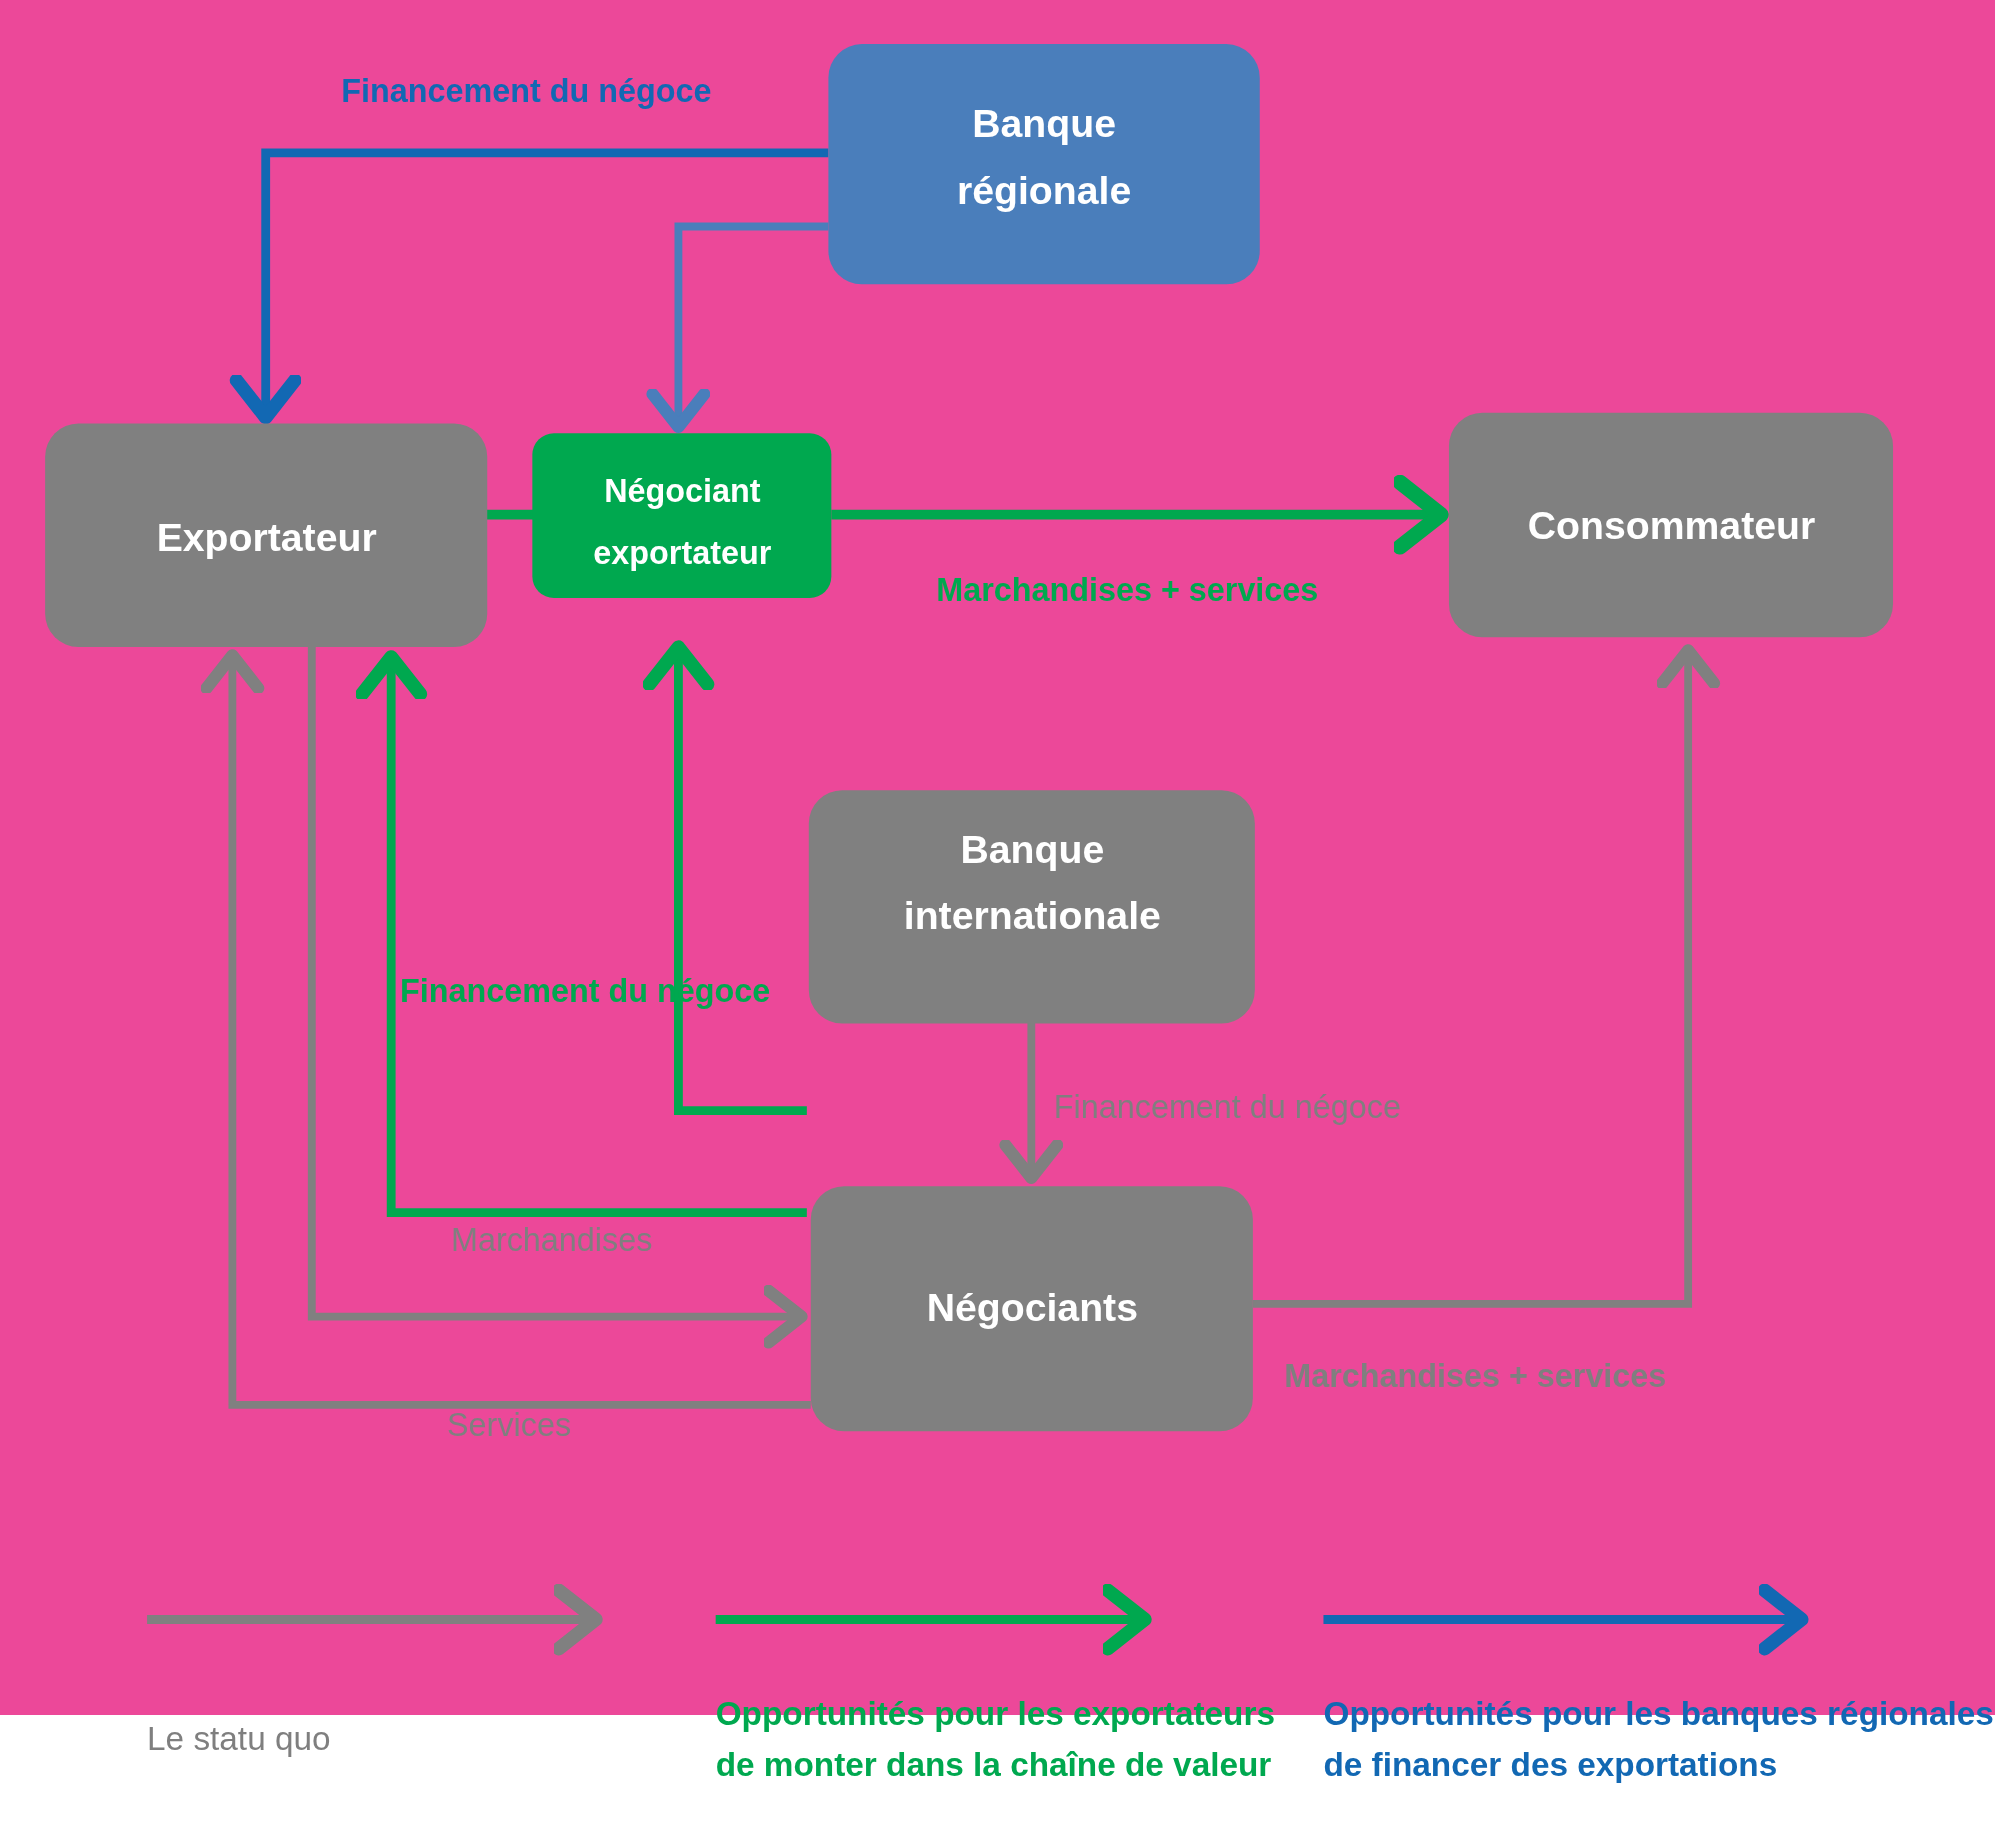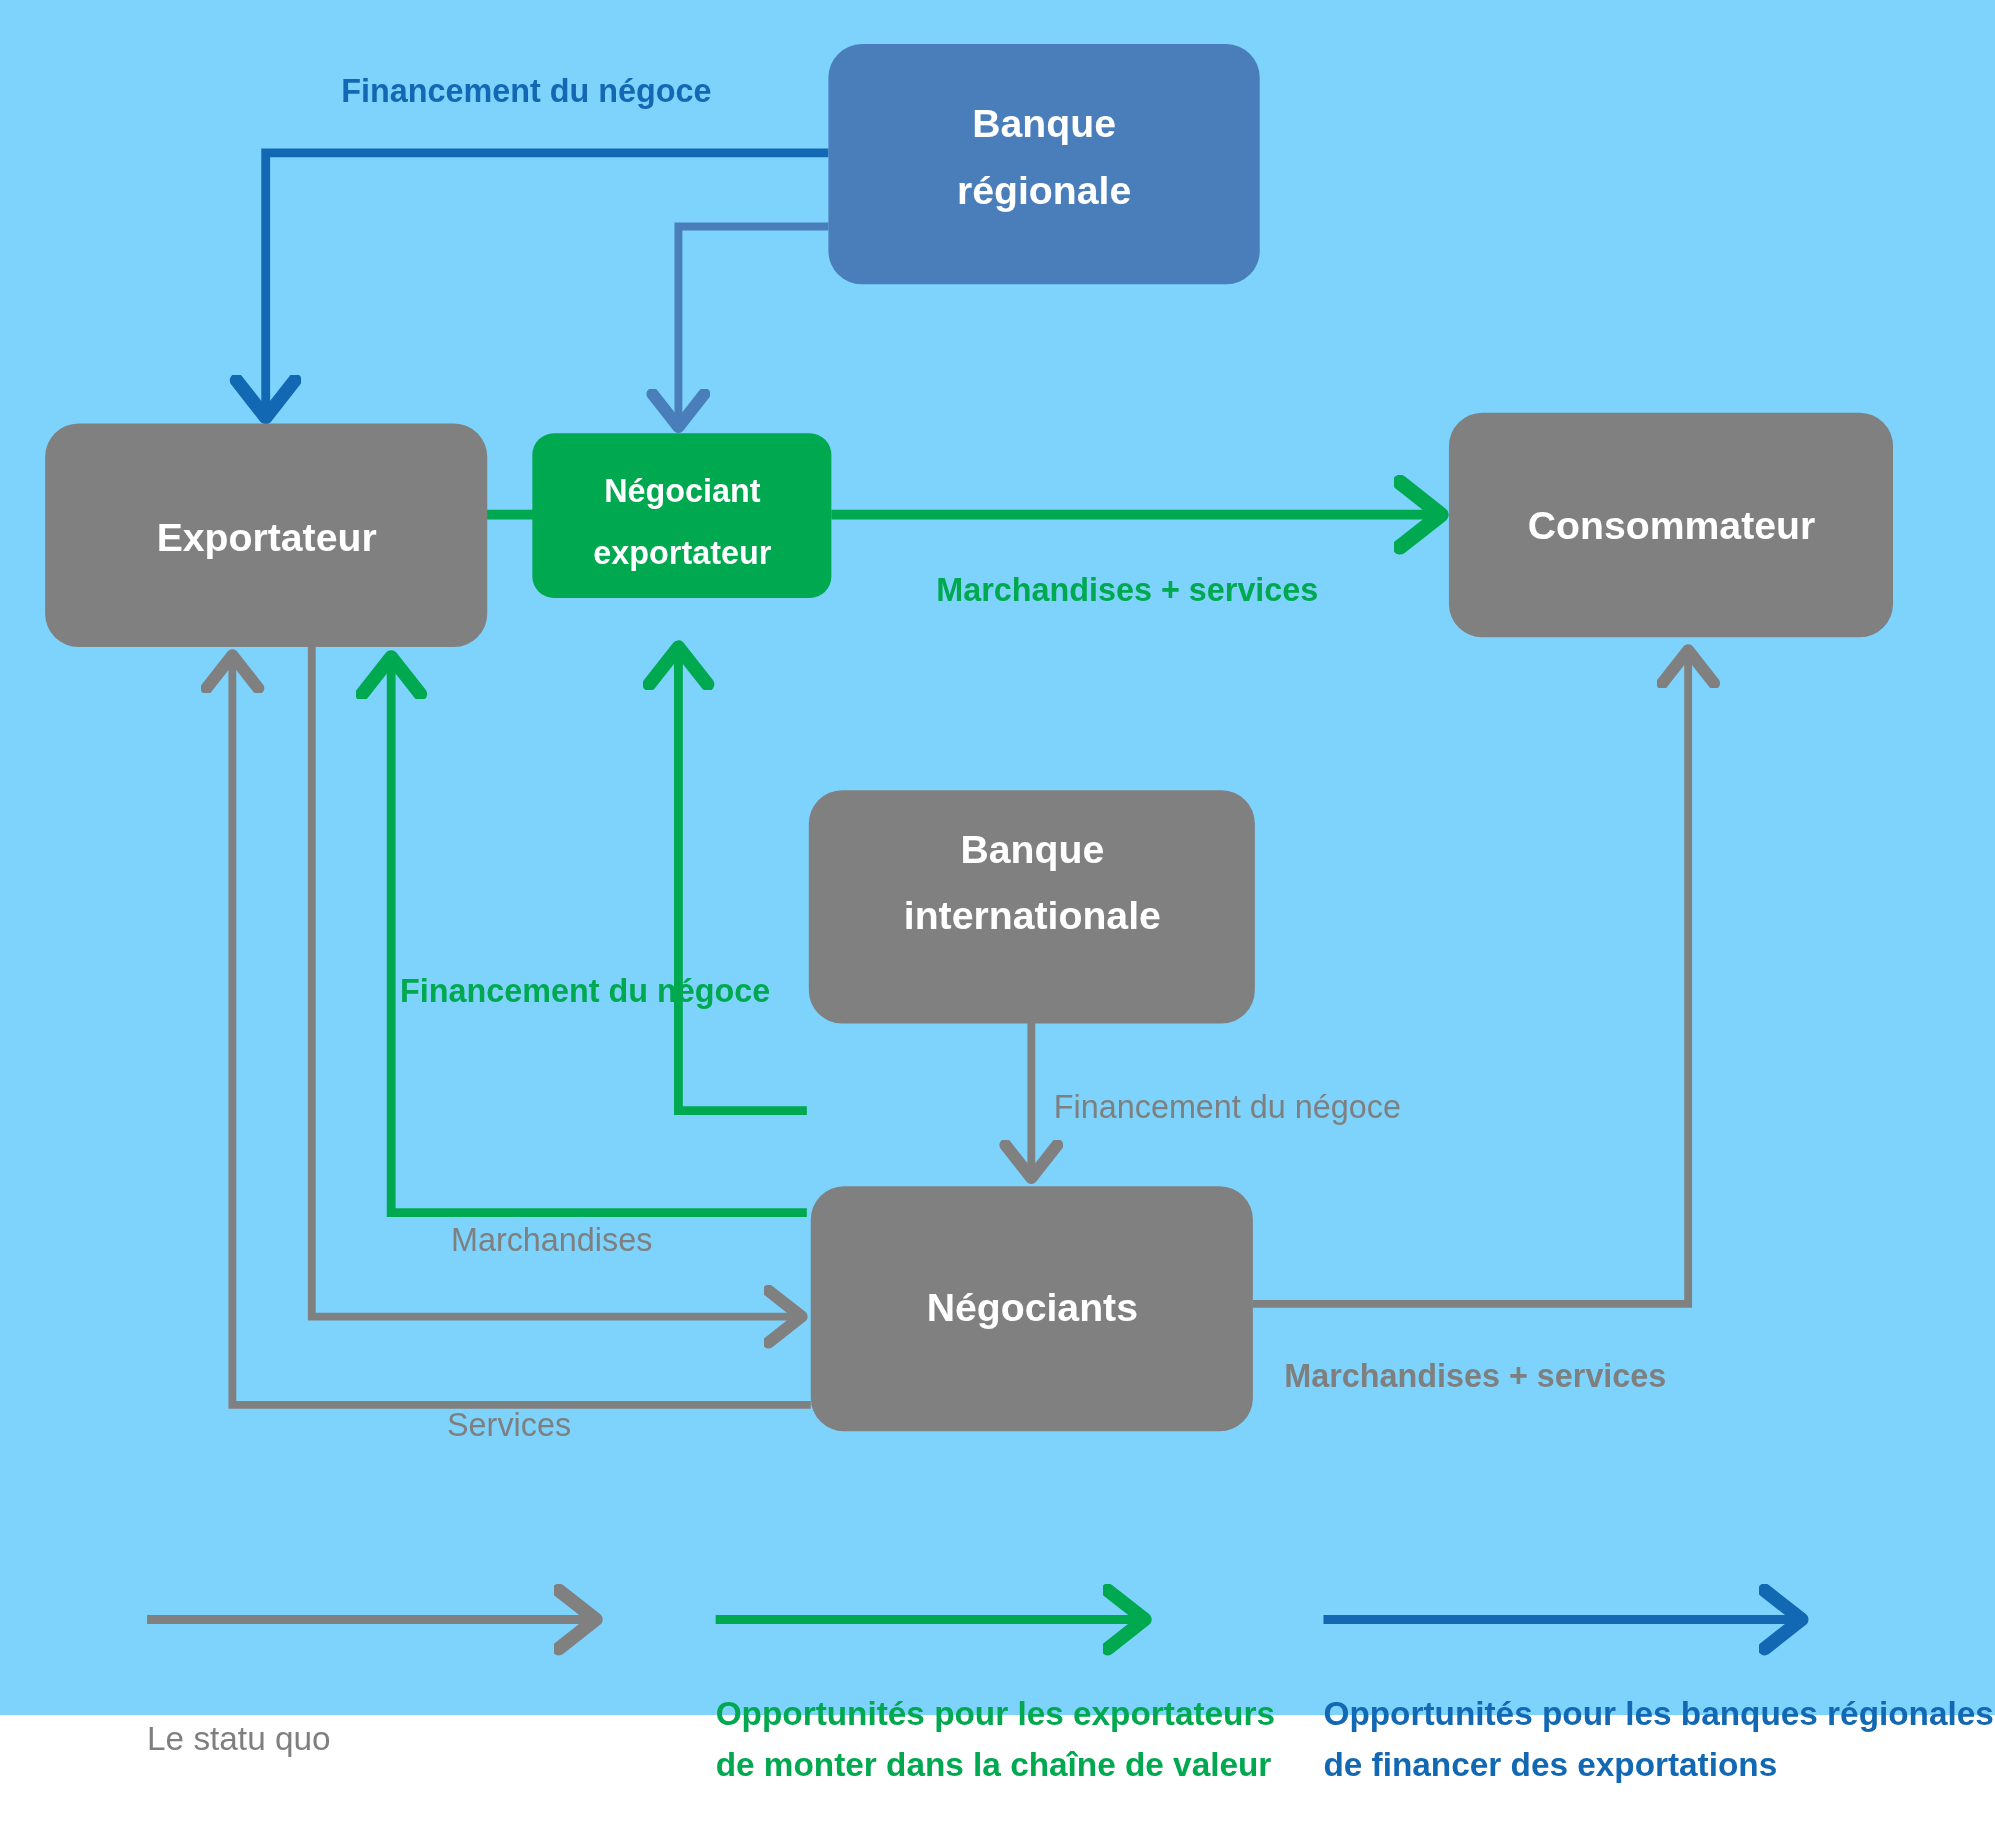--- a/index.html
+++ b/index.html
@@ -1,17 +1,17 @@
 <!DOCTYPE html>
 <html><head>
 <meta charset="utf-8">
 <style>
   html,body{margin:0;padding:0;background:#fff;}
   body{width:1996px;height:1843px;font-family:"Liberation Sans",sans-serif;overflow:hidden;}
-  #stage{position:relative;width:1996px;height:1715px;background:#7dd3fc;}
+  #stage{position:relative;width:1996px;height:1715px;background:#ec4899;}
   svg#diagram{position:absolute;left:0;top:0;width:1996px;height:1843px;}
   .node-label{fill:#ffffff;font-weight:bold;text-anchor:middle;font-family:"Liberation Sans",sans-serif;}
   .edge-label{font-weight:bold;font-family:"Liberation Sans",sans-serif;}
   .legend-label{font-weight:bold;font-family:"Liberation Sans",sans-serif;}
   .legend-label-plain{font-family:"Liberation Sans",sans-serif;}
 </style>
 </head>
 <body>
 
 <div id="stage">

